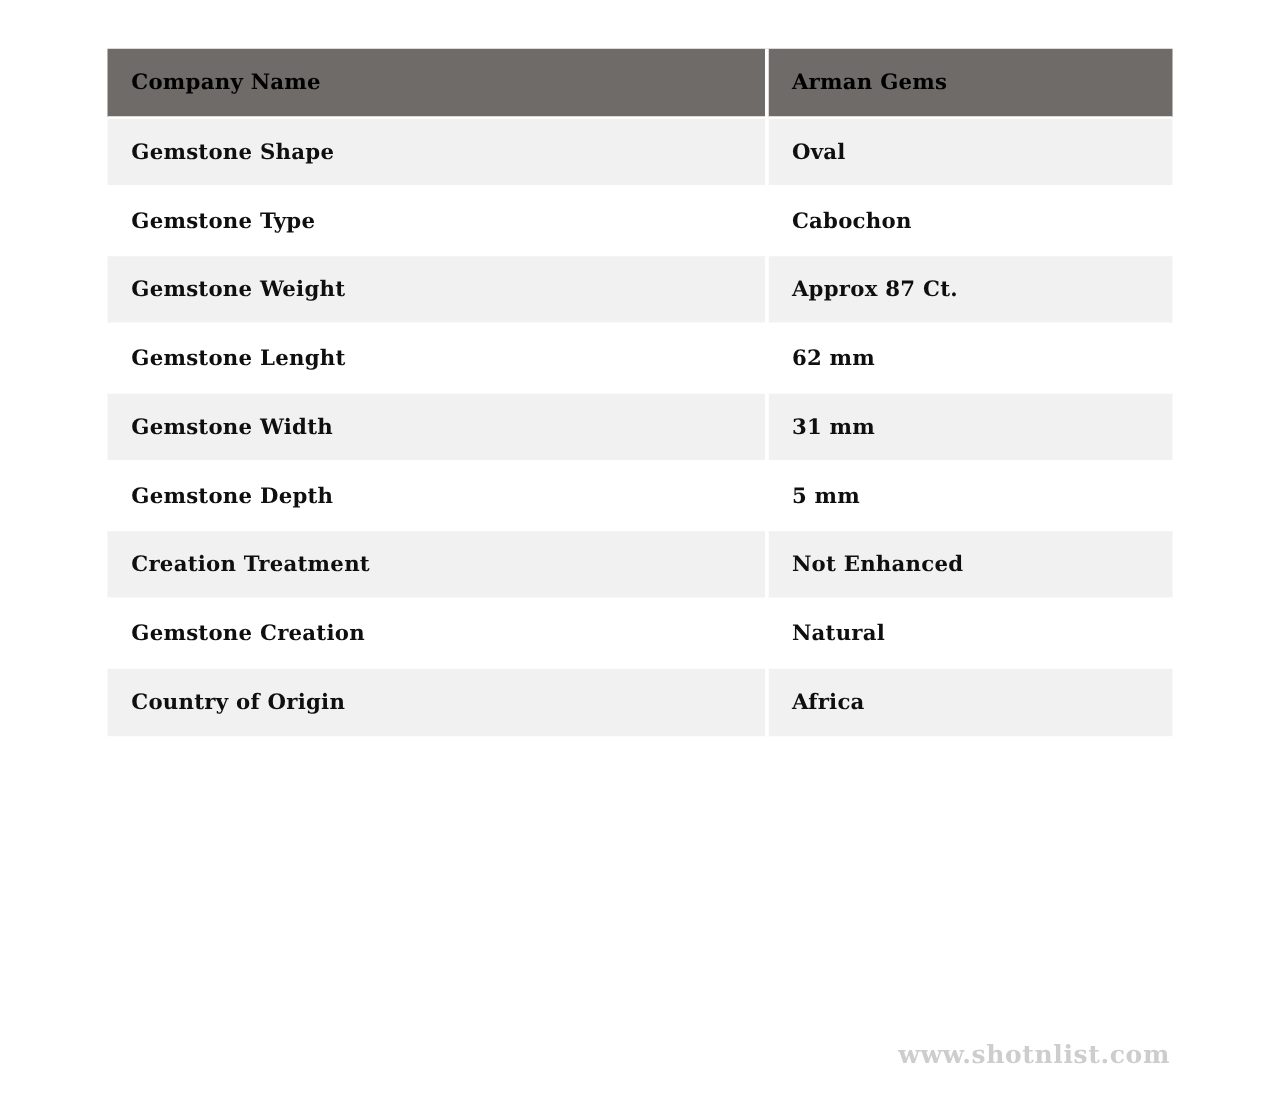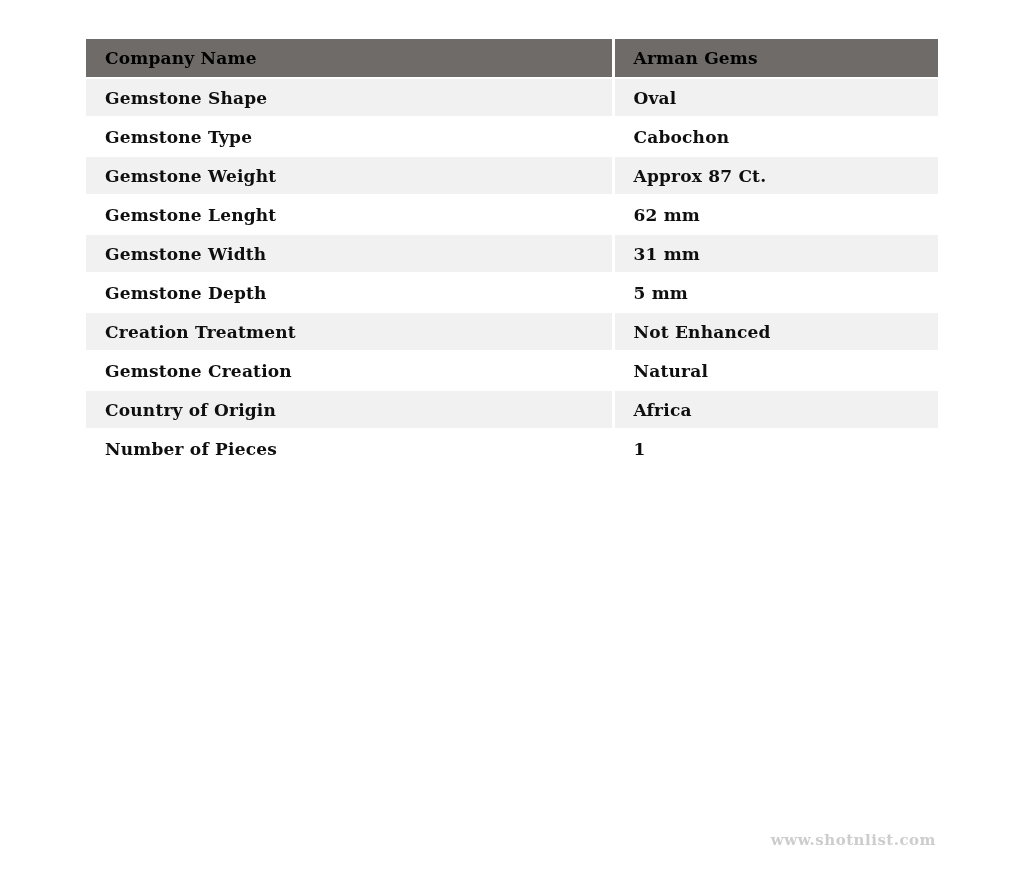--- a/index.html
+++ b/index.html
@@ -23,21 +23,21 @@
     position:absolute;
     left:86px;
     top:39px;
     width:852px;
     border-collapse:collapse;
     table-layout:fixed;
   }
   .spec-table col.c-label{width:527px;}
   .spec-table col.c-value{width:325px;}
   .spec-table td,.spec-table th{
-    height:39px;
+    height:55px;
     padding:0 12px 0 19px;
     vertical-align:middle;
     text-align:left;
     font-size:17px;
     font-weight:bold;
     color:var(--text);
     border-bottom:2px solid #ffffff;
     letter-spacing:0.2px;
   }
   .spec-table td:first-child,
@@ -48,21 +48,21 @@
     background:var(--header-bg);
     color:var(--header-text);
   }
   .spec-table tbody tr:nth-child(odd) td{background:var(--stripe-bg);}
   .spec-table tbody tr:nth-child(even) td{background:var(--row-bg);}
   .spec-table tbody tr:last-child td{border-bottom:none;}
   .watermark{
     position:absolute;
     right:88px;
     top:831px;
-    font-size:15px;
+    font-size:20px;
     font-weight:bold;
     color:var(--watermark);
     letter-spacing:0.5px;
   }
 </style>
 </head>
 <body>
 
 <table class="spec-table">
   <colgroup>
@@ -105,20 +105,16 @@
       <td>Not Enhanced</td>
     </tr>
     <tr>
       <td>Gemstone Creation</td>
       <td>Natural</td>
     </tr>
     <tr>
       <td>Country of Origin</td>
       <td>Africa</td>
     </tr>
-    <tr>
-      <td>Number of Pieces</td>
-      <td>1</td>
-    </tr>
   </tbody>
 </table>
 
 <div class="watermark">www.shotnlist.com</div>
 
 </body></html>

